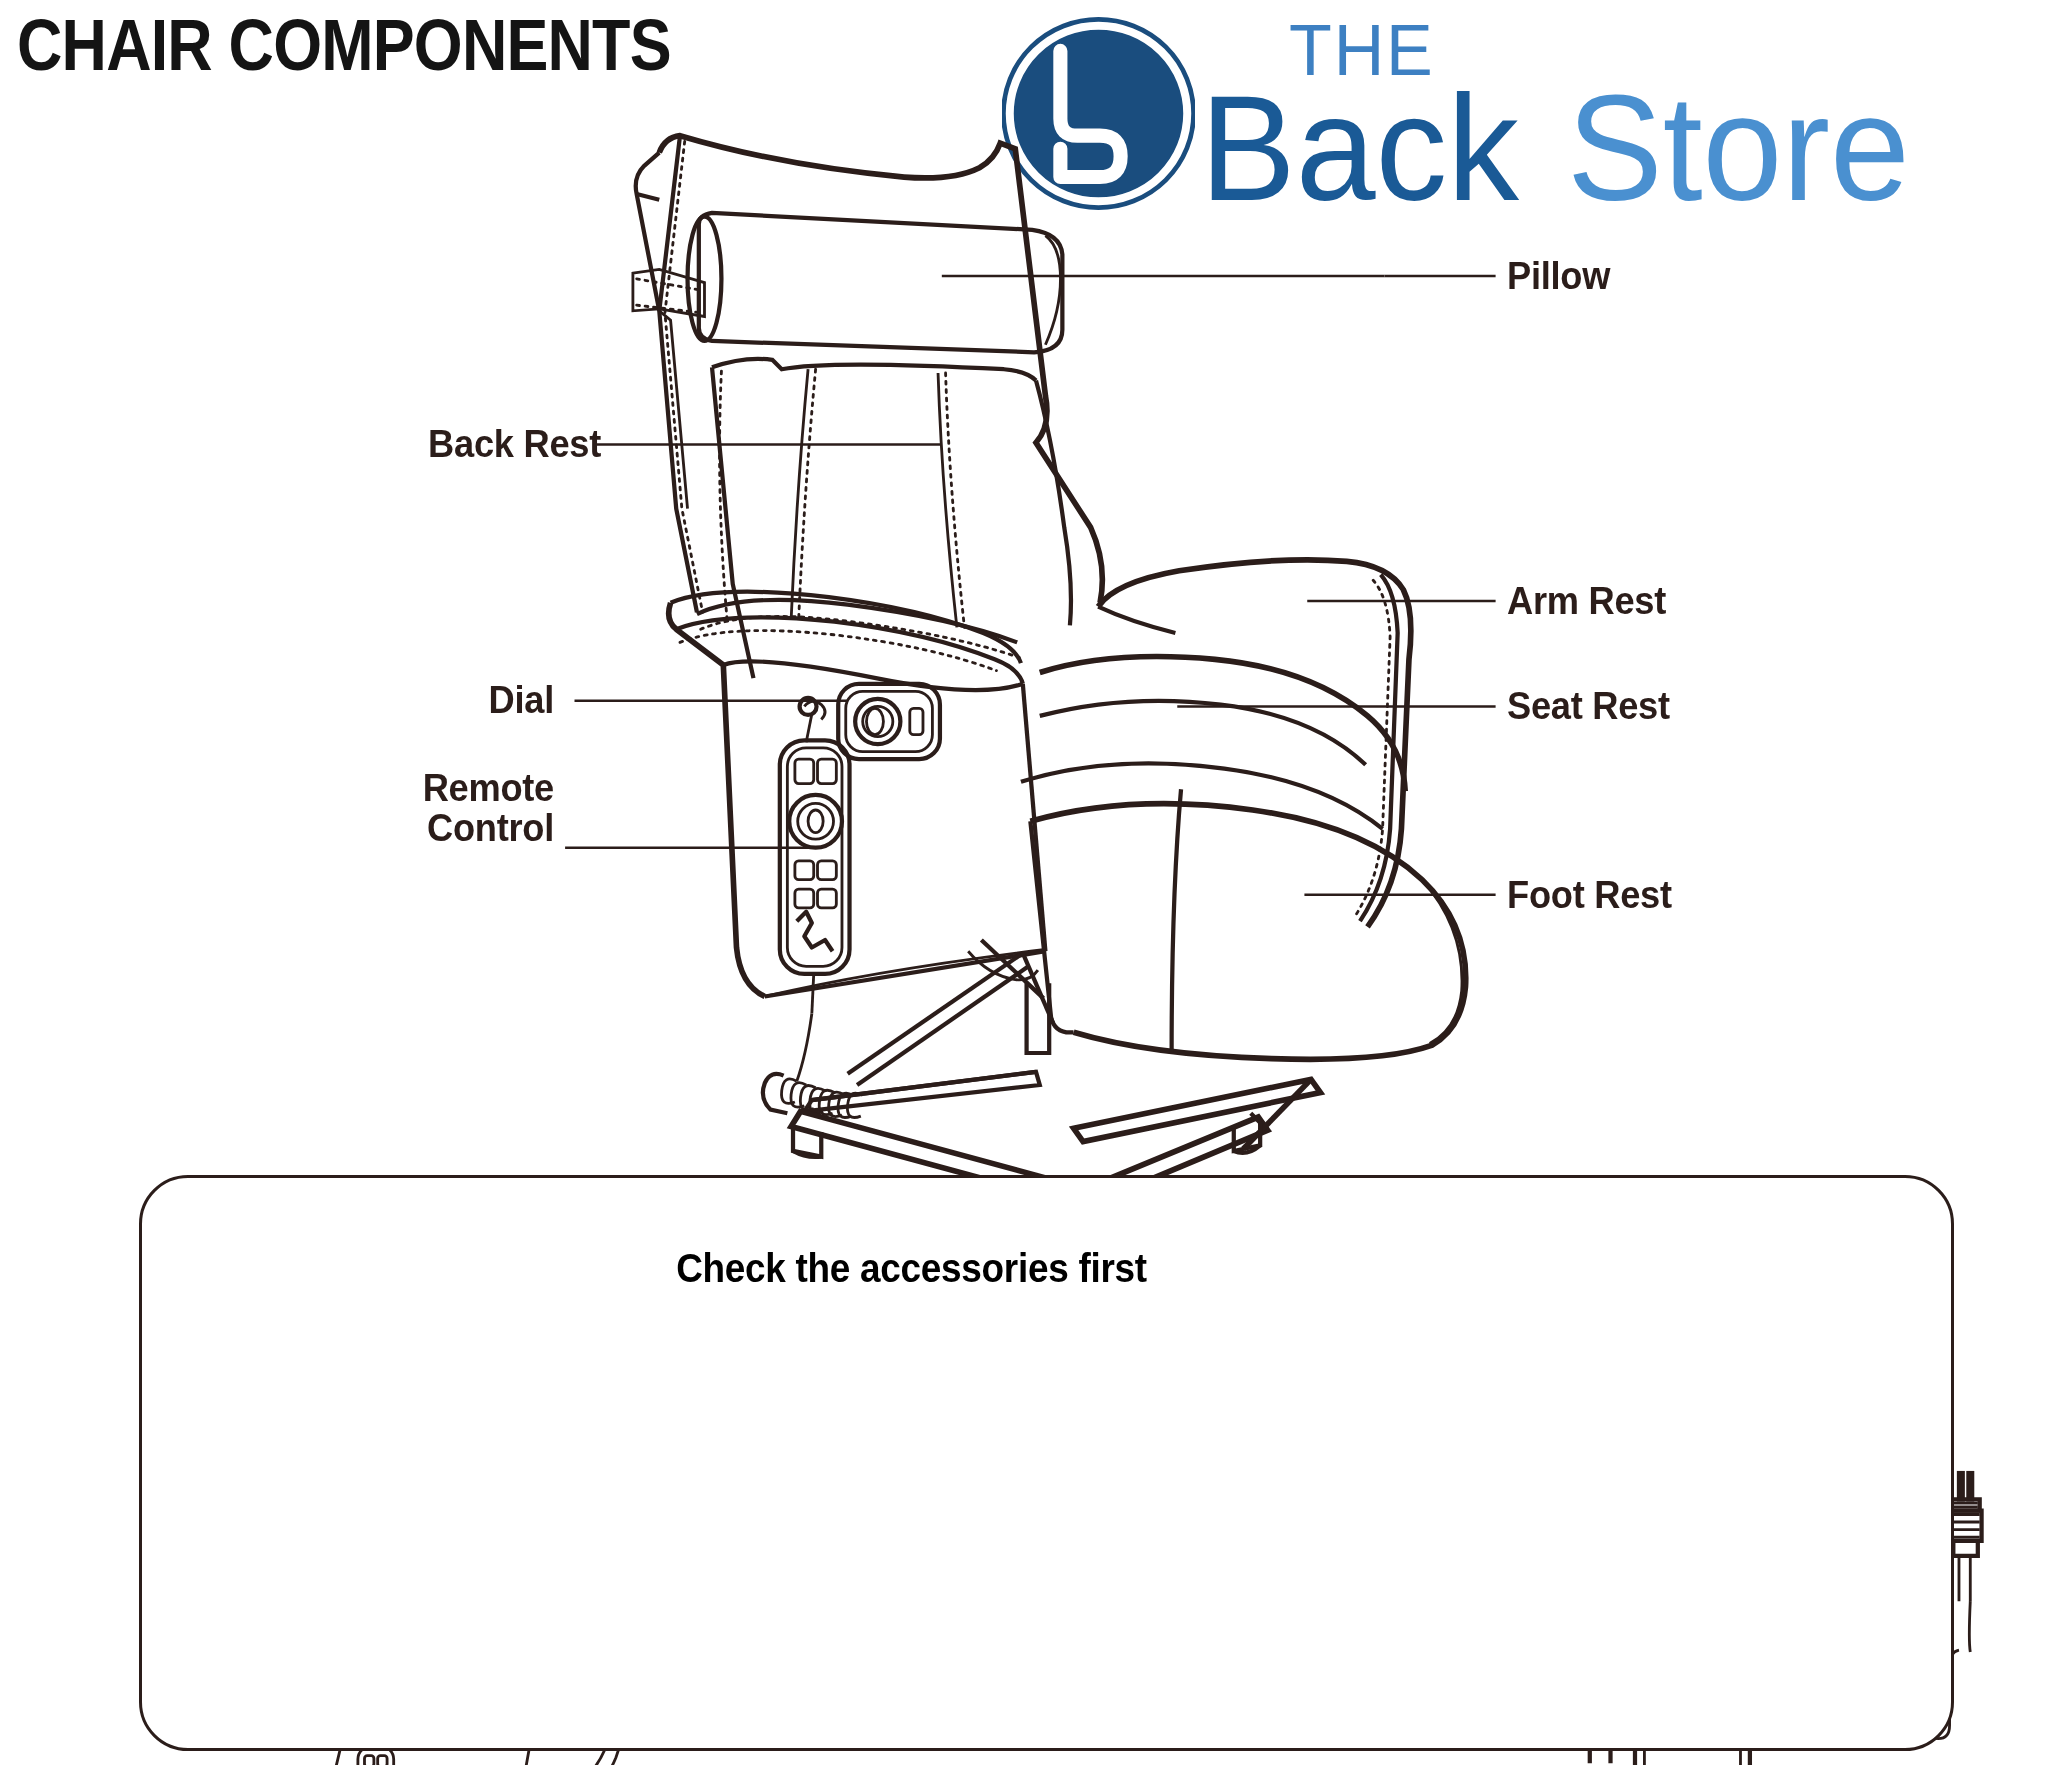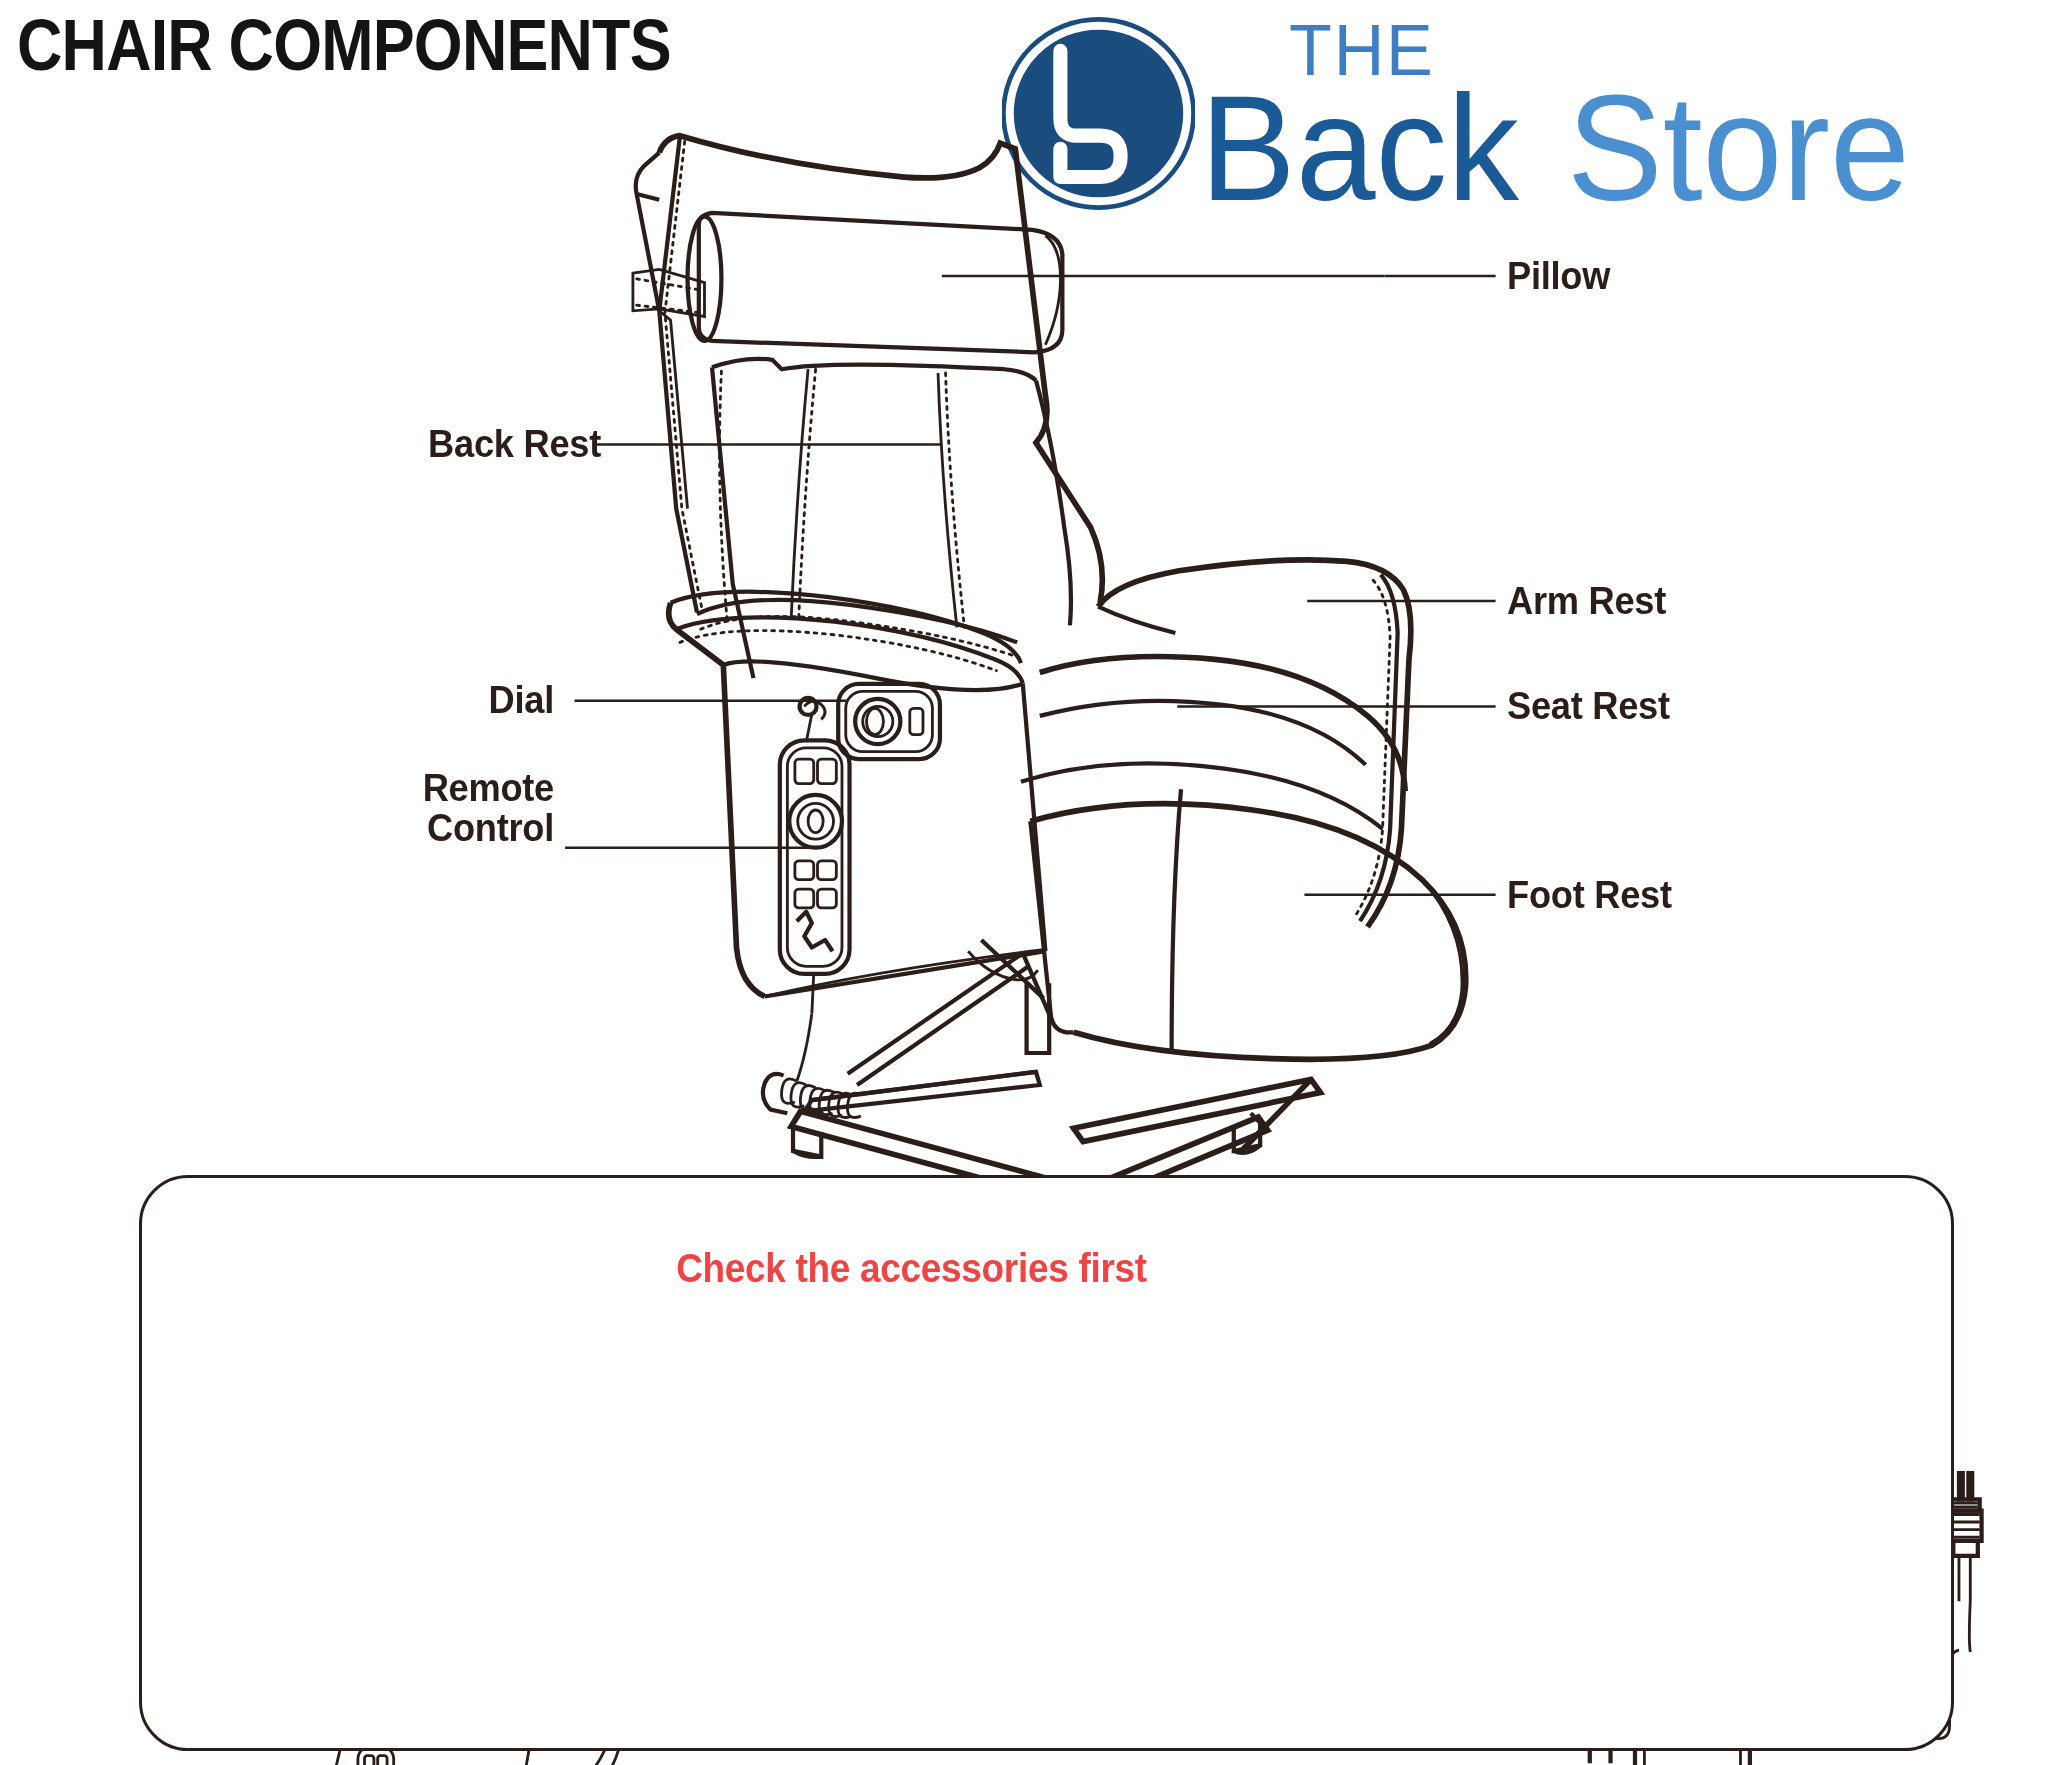--- a/index.html
+++ b/index.html
@@ -46,21 +46,21 @@
   .lbl.right{transform-origin:left top;}
   .lbl.left{text-align:right;transform-origin:right top;}
 
   
   .panel{
     position:absolute;left:139px;top:1175px;width:1815px;height:576px;
     border:3.8px solid #2b1d1a;border-radius:49px;box-sizing:border-box;background:#fff;
   }
   .panel-title{
     position:absolute;left:0;right:0;top:1245px;text-align:center;
-    font-size:41px;font-weight:bold;color:#ef4444;letter-spacing:-0.3px;
+    font-size:41px;font-weight:bold;color:#000000;letter-spacing:-0.3px;
   }
   .panel-title span{display:inline-block;transform:scaleX(.9);}
 
   
   #art{position:absolute;left:0;top:0;width:2072px;height:1766px;}
   #art .s{fill:none;stroke:#2b1d1a;}
   .th1{stroke-width:3;}
   .th2{stroke-width:4.5;}
   .th3{stroke-width:6;}
   .dot{stroke-width:3;stroke-dasharray:3 6;stroke-linecap:round;}

